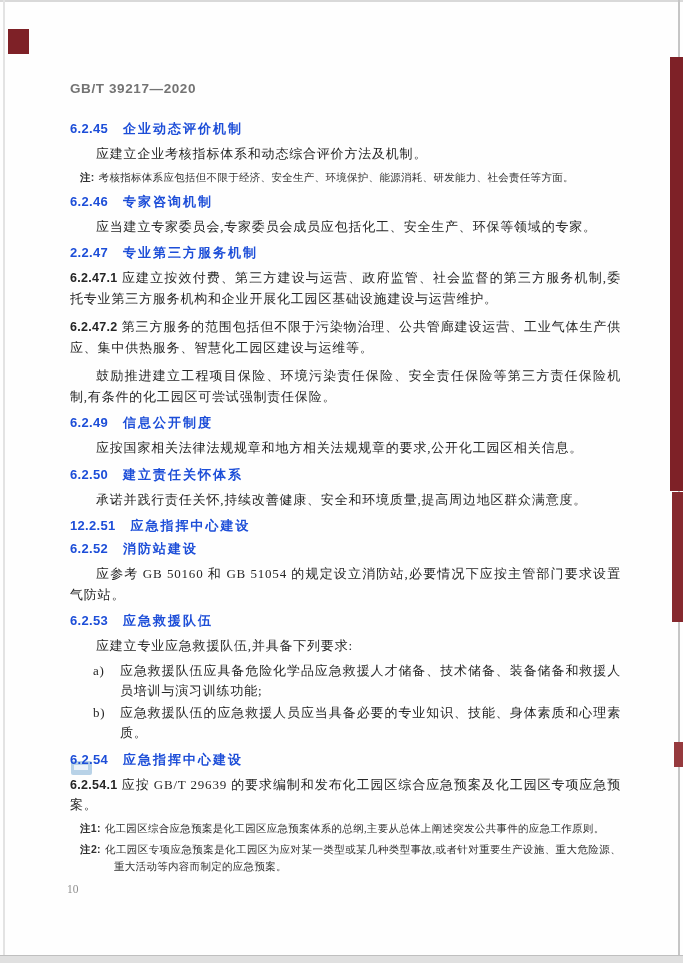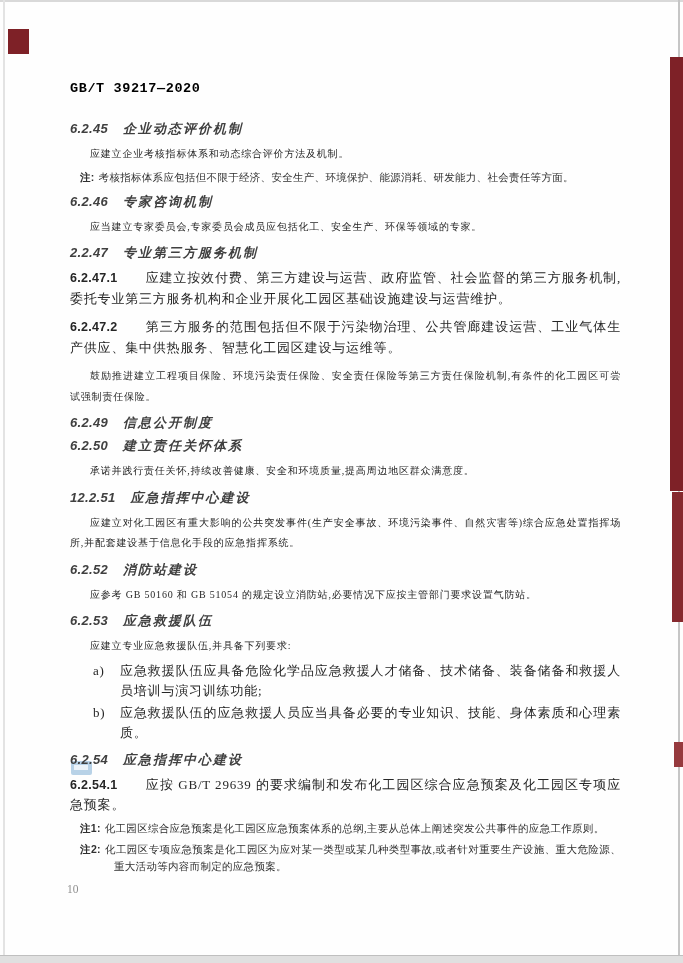--- a/index.html
+++ b/index.html
@@ -15,32 +15,32 @@
   .red-sq{left:8px;top:29px;width:21px;height:25px;}
   .red-strip1{left:670px;top:57px;width:13px;height:434px;}
   .red-strip2{left:672px;top:492px;width:11px;height:130px;background:#86292e;}
   .red-strip3{left:674px;top:742px;width:9px;height:25px;background:#963a3e;}
   .stamp{position:absolute;left:71px;top:761px;width:21px;height:14px;background:#b5d0e6;
          border-radius:2px;opacity:.95;}
   .stamp:after{content:"";position:absolute;left:3px;top:4px;width:14px;height:5px;
          background:rgba(255,255,255,.75);}
   
   .content{position:absolute;left:70px;top:82px;width:551px;}
-  .doc-code{font-size:13.5px;font-weight:700;letter-spacing:.6px;color:#000000;
-        font-family:Liberation Mono, monospace;line-height:14px;}
+  .doc-code{font-size:13.5px;font-weight:700;letter-spacing:.6px;color:#737373;
+        font-family:Liberation Sans, sans-serif;line-height:14px;}
   .sec-h{margin-top:9px;font-family:"Liberation Sans","DejaVu Sans",sans-serif;
-        font-weight:700;font-size:13px;line-height:14px;color:#404040;letter-spacing:.5px;font-style:italic;}
+        font-weight:700;font-size:13px;line-height:14px;color:#1d4ed8;letter-spacing:.5px;}
   .sec-h.first{margin-top:26px;}
   .sec-h .num{margin-right:15px;letter-spacing:.3px;}
   .sec-h .ttl{letter-spacing:2px;}
-  .p{margin-top:8px;font-size:10px;line-height:20.5px;letter-spacing:.8px;
+  .p{margin-top:8px;font-size:13px;line-height:20.5px;letter-spacing:.8px;
         text-align:justify;text-indent:2em;}
   .sub{margin-top:8px;font-size:13px;line-height:20.5px;letter-spacing:.8px;text-align:justify;}
   .sub .num{font-family:"Liberation Sans","DejaVu Sans",sans-serif;font-weight:700;
-        font-size:12.5px;letter-spacing:.3px;margin-right:28px;}
+        font-size:12.5px;letter-spacing:.3px;margin-right:4px;}
   .note{margin-top:4px;font-size:10.5px;line-height:17px;letter-spacing:.3px;color:#303030;
         padding-left:44px;text-indent:-34px;text-align:justify;}
   .note .nlabel{font-family:"Liberation Sans","DejaVu Sans",sans-serif;font-weight:700;
         margin-right:4px;}
   .li{margin-top:4px;font-size:13px;line-height:20.5px;letter-spacing:.8px;
         padding-left:50px;position:relative;text-align:justify;}
   .li + .li{margin-top:1px;}
   .li .llabel{position:absolute;left:23px;top:0;}
   .page-num{margin-top:7px;margin-left:-3px;font-size:11.5px;color:#8e8e8e;line-height:15px;}
 </style>
@@ -84,30 +84,30 @@
     </div>
     <div class="sub">
       <span class="num">6.2.47.2</span><span>第三方服务的范围包括但不限于污染物治理、公共管廊建设运营、工业气体生产供应、集中供热服务、智慧化工园区建设与运维等。</span>
     </div>
 
     <div class="p">鼓励推进建立工程项目保险、环境污染责任保险、安全责任保险等第三方责任保险机制,有条件的化工园区可尝试强制责任保险。</div>
 
     <div class="sec-h">
       <span class="num">6.2.49</span><span class="ttl">信息公开制度</span>
     </div>
+    <div class="p">应按国家相关法律法规规章和地方相关法规规章的要求,公开化工园区相关信息。</div>
 
     <div class="sec-h">
       <span class="num">6.2.50</span><span class="ttl">建立责任关怀体系</span>
     </div>
     <div class="p">承诺并践行责任关怀,持续改善健康、安全和环境质量,提高周边地区群众满意度。</div>
 
     <div class="sec-h">
       <span class="num">12.2.51</span><span class="ttl">应急指挥中心建设</span>
     </div>
-    <div class="p">应建立对化工园区有重大影响的公共突发事件(生产安全事故、环境污染事件、自然灾害等)综合应急处置指挥场所,并配套建设基于信息化手段的应急指挥系统。</div>
 
     <div class="sec-h">
       <span class="num">6.2.52</span><span class="ttl">消防站建设</span>
     </div>
     <div class="p">应参考 GB 50160 和 GB 51054 的规定设立消防站,必要情况下应按主管部门要求设置气防站。</div>
 
     <div class="sec-h">
       <span class="num">6.2.53</span><span class="ttl">应急救援队伍</span>
     </div>
     <div class="p">应建立专业应急救援队伍,并具备下列要求:</div>

